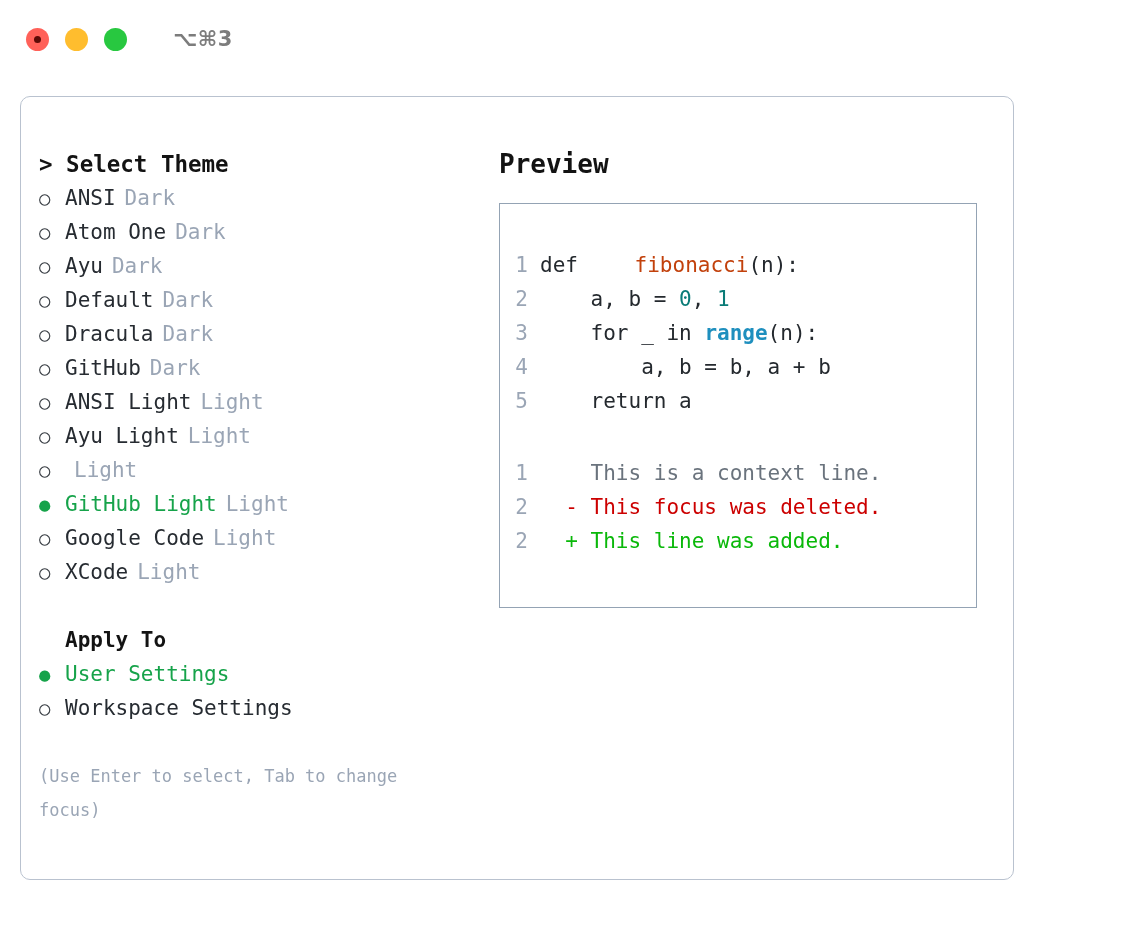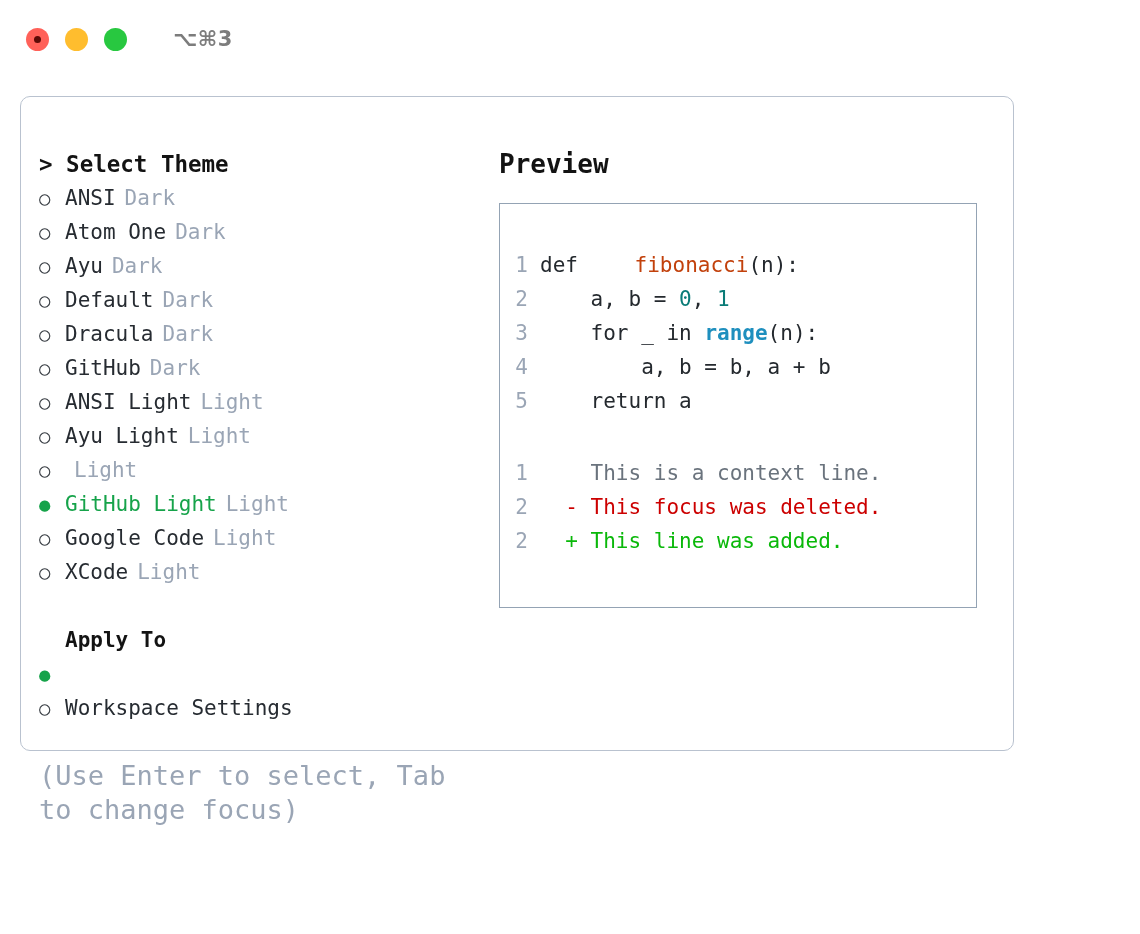--- a/index.html
+++ b/index.html
@@ -70,21 +70,21 @@
     color: #7c7c7c;
     letter-spacing: 0.5px;
   }
 
   
   .panel {
     position: absolute;
     left: 20px;
     top: 96px;
     width: 994px;
-    height: 655px;
+    height: 784px;
     border: 1.5px solid #b9c2cf;
     border-radius: 10px;
     box-sizing: border-box;
     background: #ffffff;
     padding-left: 20px;
   }
 
   .panel-inner {
     position: absolute;
     left: 0; top: 0;
@@ -142,21 +142,21 @@
     line-height: 34px;
     height: 34px;
     padding-left: 26px;
     white-space: pre;
   }
 
   .spacer-row { height: 34px; }
 
   .hint {
     color: #9aa5b5;
-    font-size: 27px;
+    font-size: 17px;
     line-height: 34px;
     width: 410px;
     margin-top: 34px;
     white-space: pre-wrap;
   }
 
   
   .preview-title {
     font-size: 26px;
     font-weight: 700;
@@ -235,21 +235,21 @@
               <div class="opt-row"><span class="bullet sel">●</span><span class="opt-label sel">GitHub Light</span><span class="opt-tag">Light</span></div>
               <div class="opt-row"><span class="bullet">○</span><span class="opt-label">Google Code</span><span class="opt-tag">Light</span></div>
               <div class="opt-row"><span class="bullet">○</span><span class="opt-label">XCode</span><span class="opt-tag">Light</span></div>
             </div>
 
           <div class="spacer-row"></div>
 
           <div class="apply-heading">Apply To</div>
 
           <div class="apply-list">
-              <div class="opt-row"><span class="bullet sel">●</span></div>
+              <div class="opt-row"><span class="bullet sel">●</span><span class="opt-label sel">User Settings</span></div>
               <div class="opt-row"><span class="bullet">○</span><span class="opt-label">Workspace Settings</span></div>
             </div>
 
           <div class="hint">(Use Enter to select, Tab to change focus)</div>
         </div>
 
         <div class="col-right">
           <div class="preview-title">Preview</div>
 
           <div class="preview-box">

